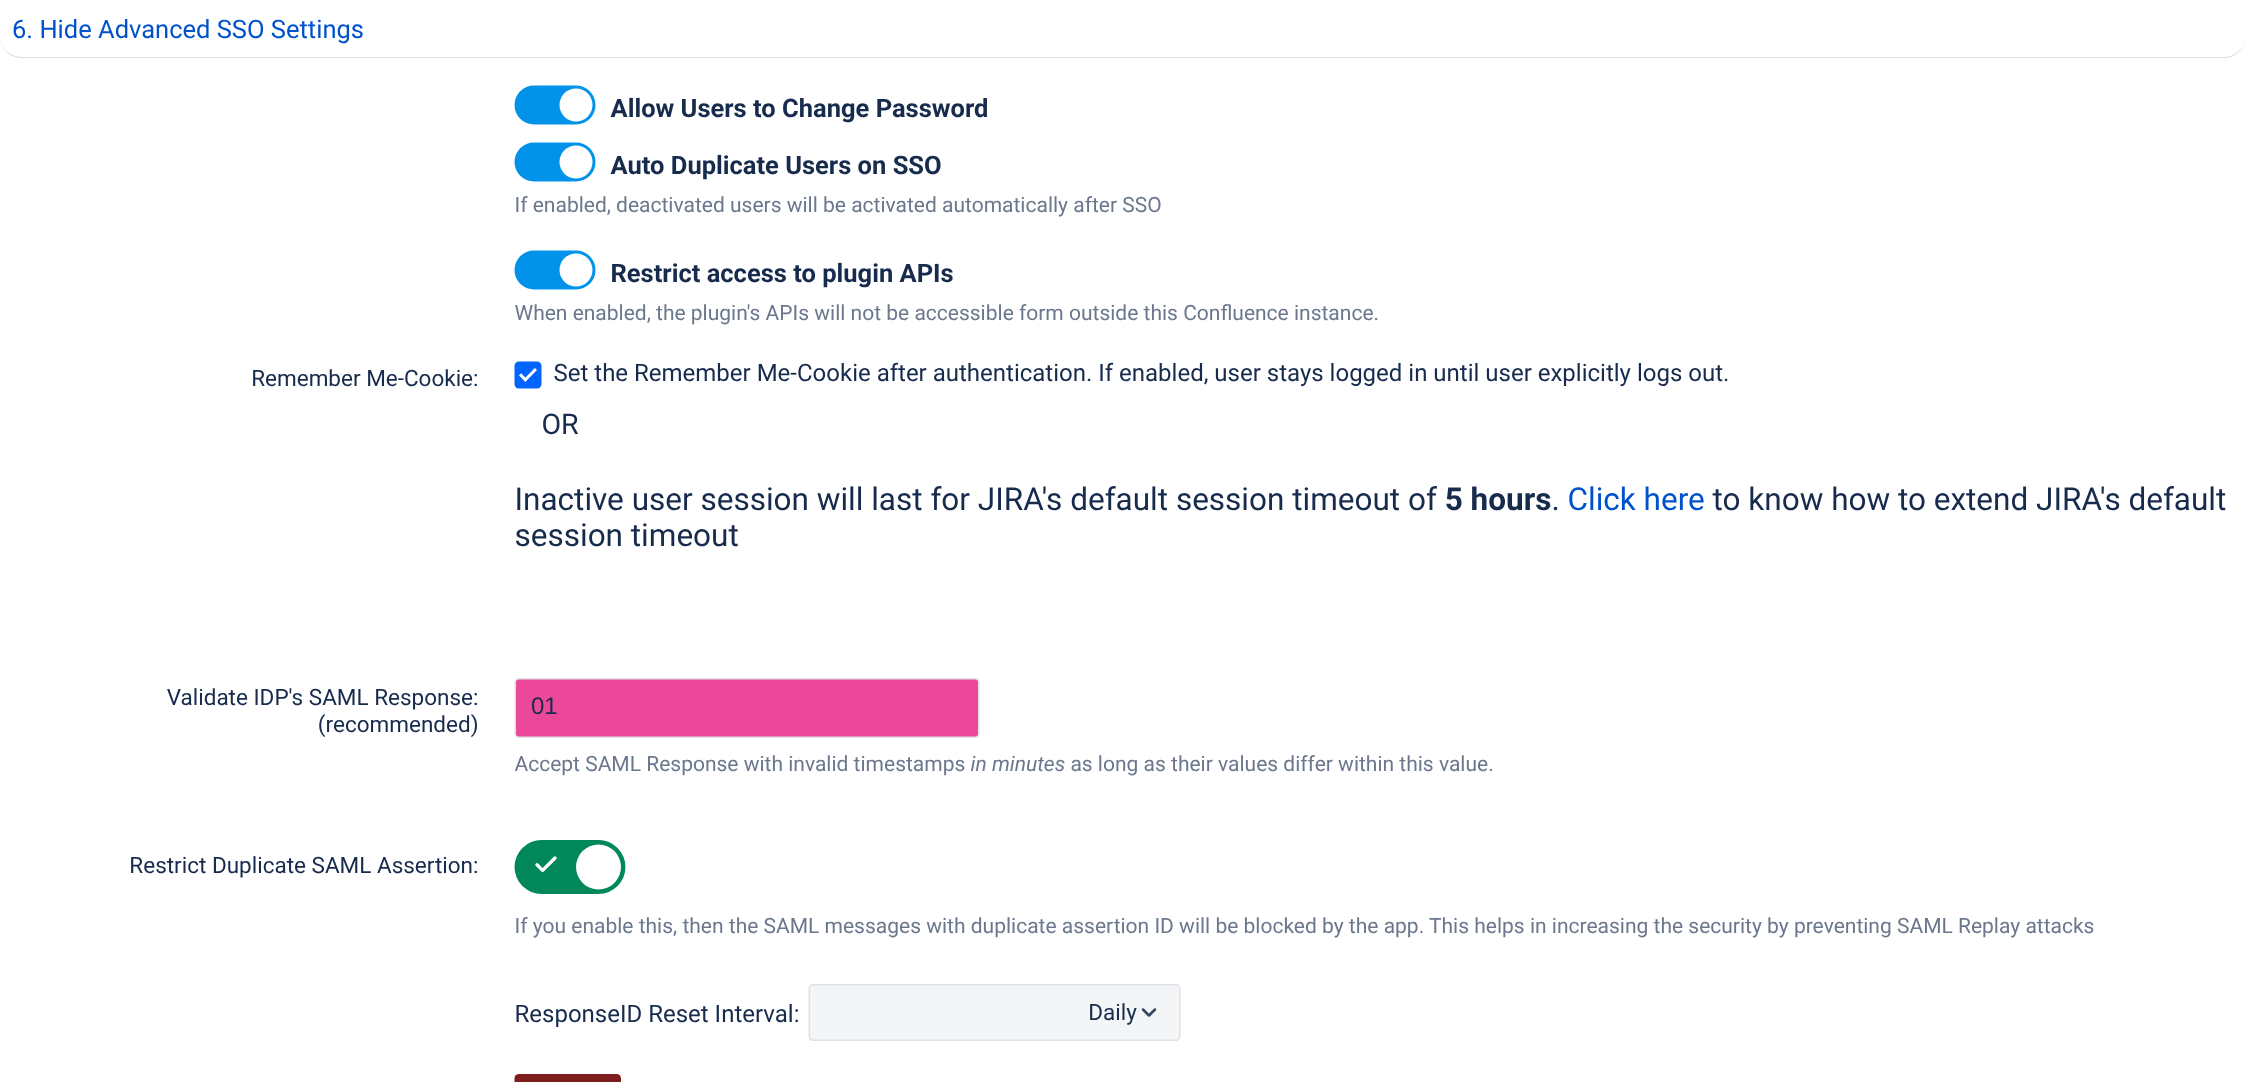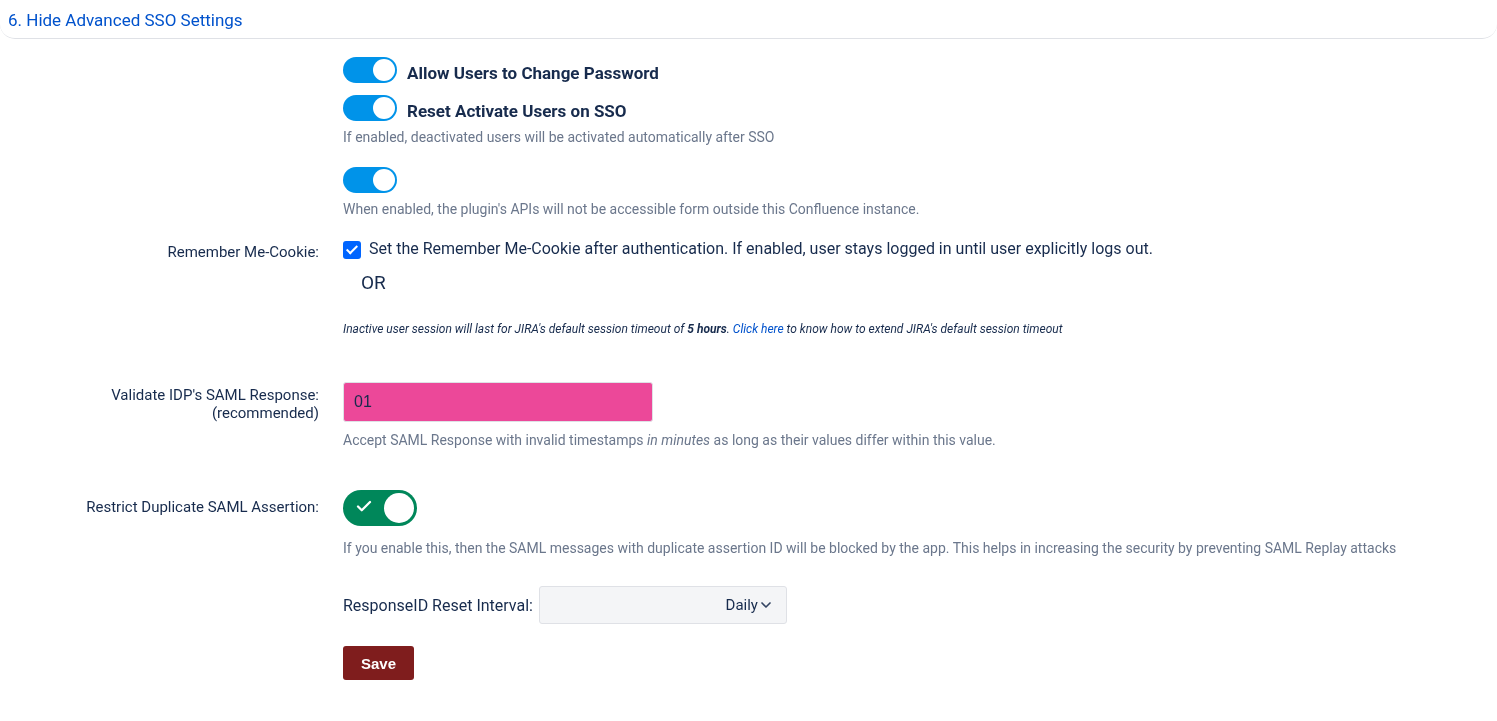--- a/index.html
+++ b/index.html
@@ -135,24 +135,23 @@
       border: solid white;
       border-width: 0 2px 2px 0;
       transform: rotate(45deg);
     }
     .or-text {
       font-size: 19px;
       color: #172B4D;
       margin: 4px 0 28px 18px;
     }
     .session-text {
-      font-size: 12px;
-      color: #172B4D;
-      margin-bottom: 42px;
-      font-style: italic;
+      font-size: 21px;
+      color: #172B4D;
+      margin-bottom: 78px;
     }
     .session-text .bold {
       font-weight: 700;
     }
     .link {
       color: #0052CC;
       cursor: pointer;
     }
     .text-input {
       width: 310px;
@@ -242,33 +241,34 @@
     </div>
   </div>
 
   <div class="form-row">
     <div class="label-col"></div>
     <div class="content-col">
       <div class="toggle-row">
         <div class="toggle toggle-blue">
           <div class="toggle-knob"></div>
         </div>
-        <span class="toggle-label">Reset Activate Users on SSO</span>
+        <span class="toggle-label">Auto Duplicate Users on SSO</span>
       </div>
       <div class="help-text">If enabled, deactivated users will be activated automatically after SSO</div>
     </div>
   </div>
 
   <div class="form-row">
     <div class="label-col"></div>
     <div class="content-col">
       <div class="toggle-row">
         <div class="toggle toggle-blue">
           <div class="toggle-knob"></div>
         </div>
+        <span class="toggle-label">Restrict access to plugin APIs</span>
       </div>
       <div class="help-text">When enabled, the plugin's APIs will not be accessible form outside this Confluence instance.</div>
     </div>
   </div>
 
   <div class="form-row">
     <div class="label-col">
       <span>Remember Me-Cookie:</span>
     </div>
     <div class="content-col">

